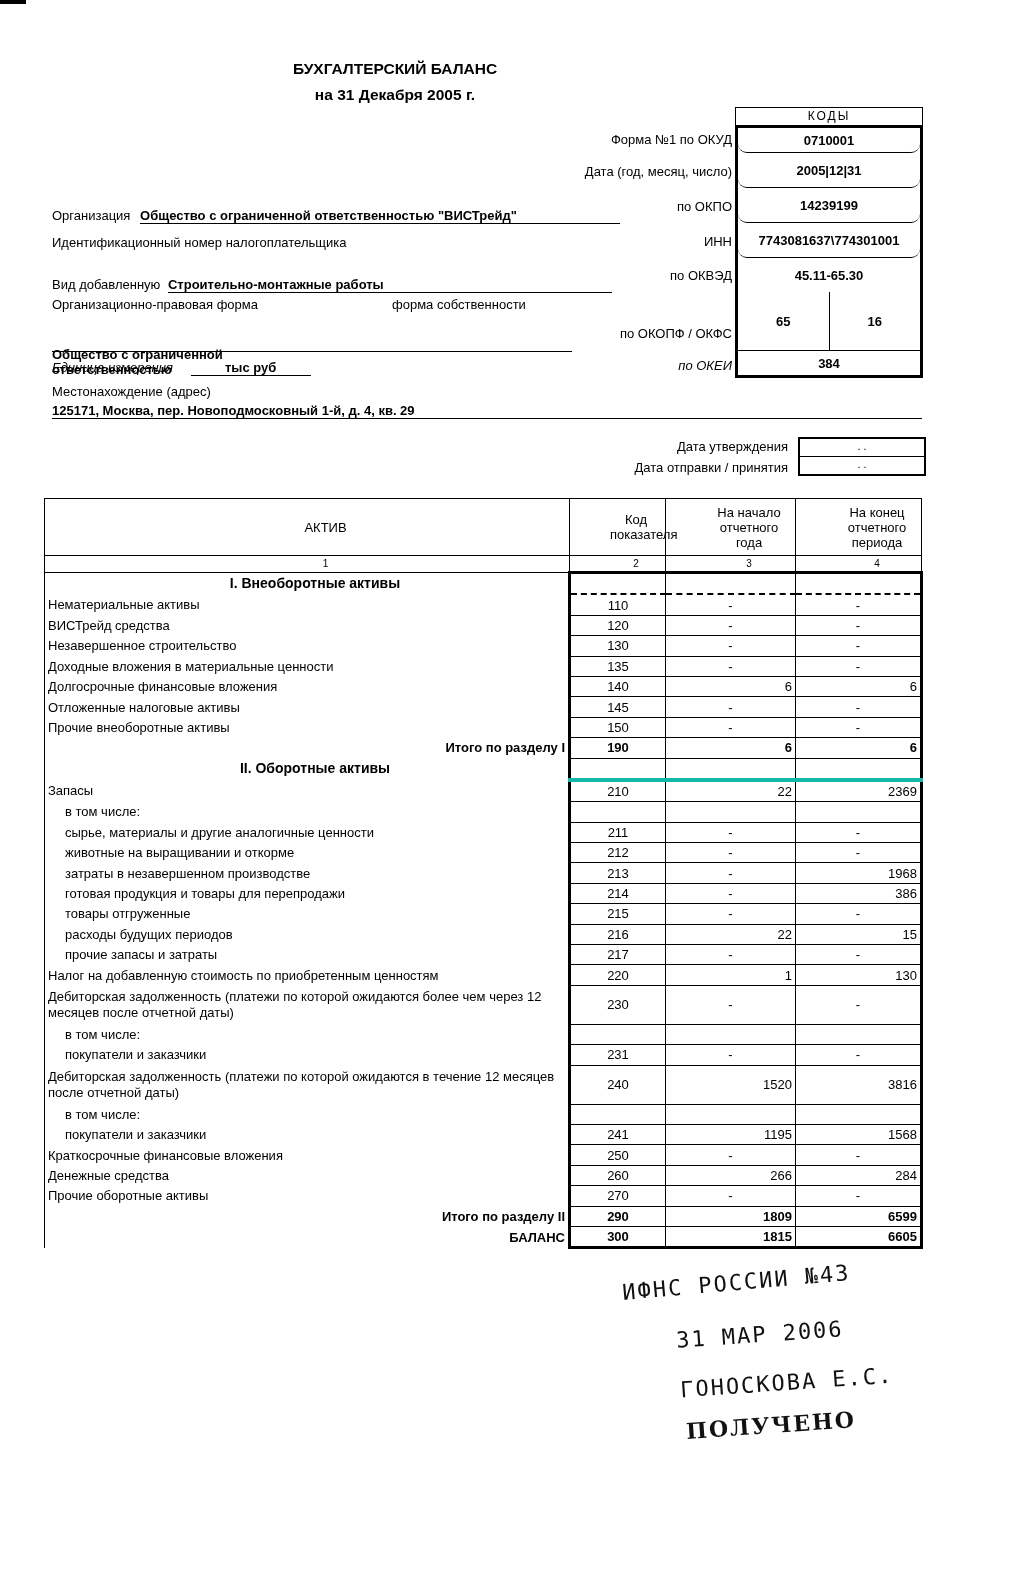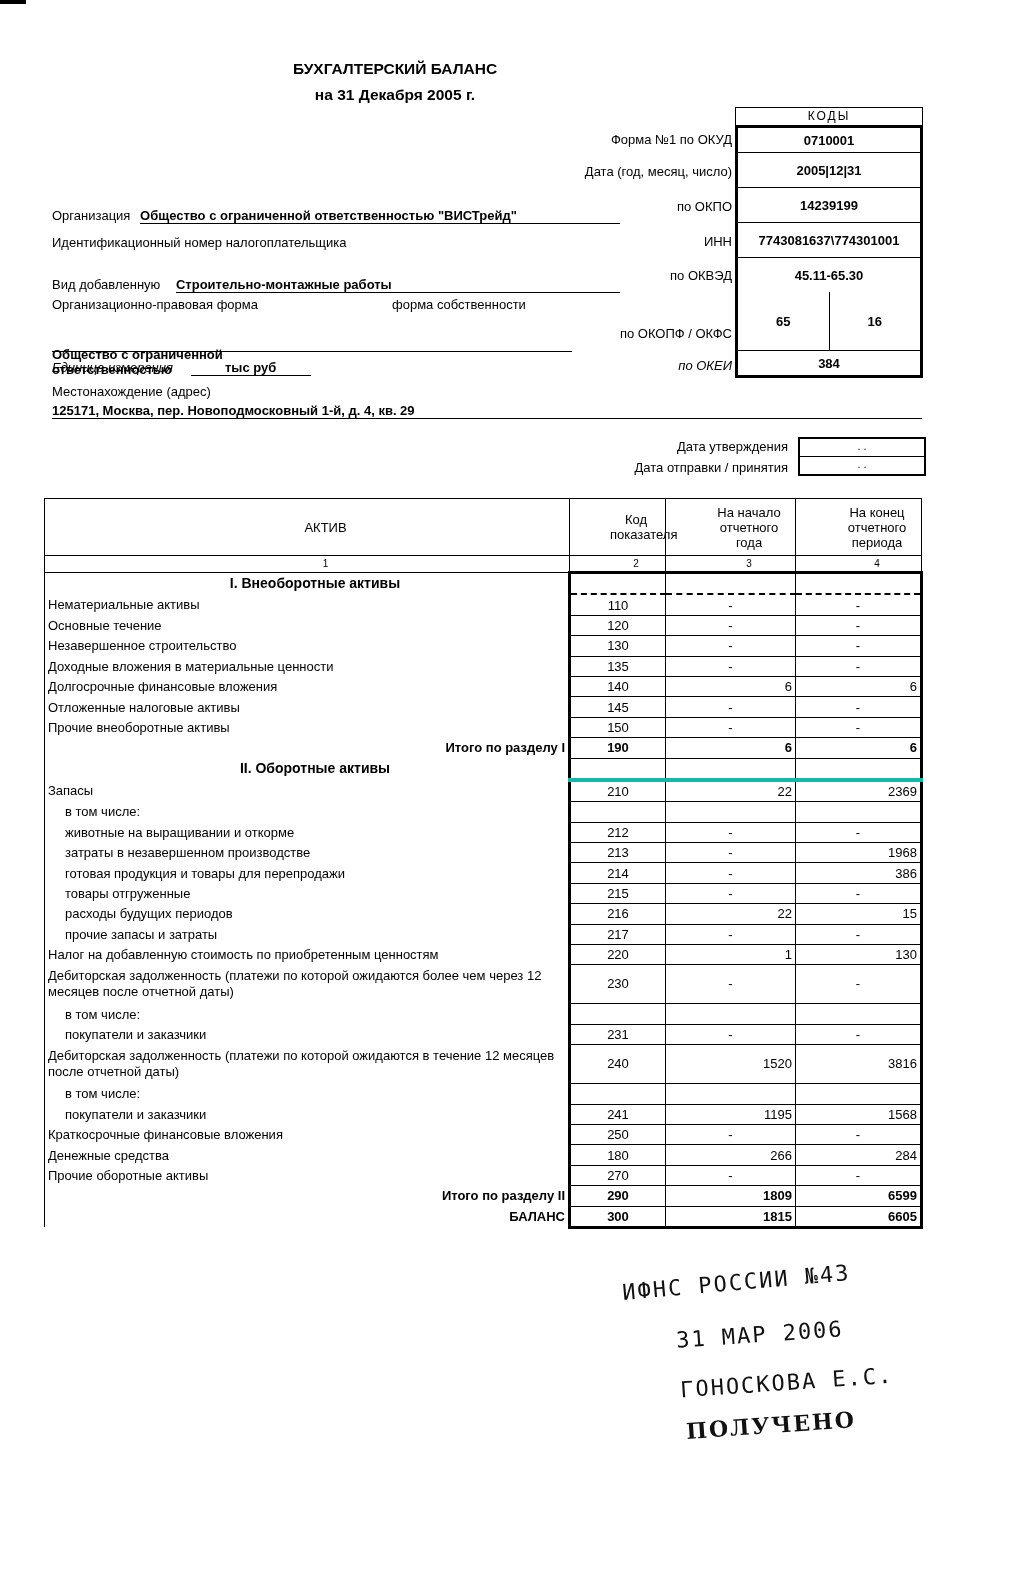--- a/index.html
+++ b/index.html
@@ -10,21 +10,21 @@
   .abs { position: absolute; }
   .corner-mark { left: 0; top: 0; width: 26px; height: 4px; background: #000; }
   .title { left: 0; width: 790px; text-align: center; font-weight: bold; font-size: 15.5px; }
   .t1 { top: 60px; }
   .t2 { top: 86px; }
 
   
   .codes { left: 735px; top: 107px; width: 188px; }
   .codes .head { height: 17px; border: 1px solid #000; border-bottom: none; text-align: center; font-size: 12px; letter-spacing: 2px; line-height: 17px; }
   .codes .box { border: 3px solid #000; }
-  .codes .cell { text-align: left; font-weight: bold; font-size: 13px; border-bottom: 1.5px solid #000; display: flex; align-items: center; justify-content: center; }
+  .codes .cell { text-align: left; font-weight: bold; font-size: 13px; border-bottom: 1.5px solid #000; display: flex; align-items: center; justify-content: center; border-radius: 9px; }
   .codes .cell:last-child { border-bottom: none; }
   .codes .split { display: flex; border-bottom: 1.5px solid #000; height: 58px; }
   .codes .split div { flex: 1; display: flex; align-items: center; justify-content: center; font-weight: bold; font-size: 13px; }
   .codes .split div:first-child { border-right: 1px solid #000; }
 
   .lbl { font-size: 13px; text-align: right; }
   .r-label { right: 278px; }
 
   .field { font-size: 13px; }
   .field b { font-weight: bold; }
@@ -97,21 +97,21 @@
 </div>
 
 <div class="abs field" style="left:52px; top:208px;">
   <span>Организация</span>
   <b class="uline" style="display:inline-block; width:480px; margin-left:6px;">Общество с ограниченной ответственностью "ВИСТрейд"</b>
 </div>
 <div class="abs field" style="left:52px; top:235px;">Идентификационный номер налогоплательщика</div>
 
 <div class="abs field" style="left:52px; top:277px;">
   <span>Вид добавленную</span>
-  <b class="uline" style="display:inline-block; width:444px; margin-left:12px;">Строительно-монтажные работы</b>
+  <b class="uline" style="display:inline-block; width:444px; margin-left:4px;">Строительно-монтажные работы</b>
 </div>
 <div class="abs field" style="left:52px; top:297px;">Организационно-правовая форма</div>
 <div class="abs field" style="left:392px; top:297px;">форма собственности</div>
 <div class="abs field uline" style="left:52px; top:317px; width:520px; height:34px;">
   <b style="display:block;margin-top:30px;">Общество с ограниченной</b>
   <b style="display:block;">ответственностью</b>
 </div>
 <div class="abs field" style="left:52px; top:360px; font-style:italic;">
   <span>Единица измерения</span>
   <b class="uline" style="display:inline-block; width:120px; margin-left:14px; text-align:center; font-style:normal;">тыс руб</b>
@@ -156,21 +156,21 @@
         <td class="v3"></td>
         <td class="v4"></td>
       </tr>
       <tr class="dashed">
         <td class="name">Нематериальные активы</td>
         <td class="code">110</td>
         <td class="v3 dash">-</td>
         <td class="v4 dash">-</td>
       </tr>
       <tr class="">
-        <td class="name">Основные течение</td>
+        <td class="name">ВИСТрейд средства</td>
         <td class="code">120</td>
         <td class="v3 dash">-</td>
         <td class="v4 dash">-</td>
       </tr>
       <tr class="">
         <td class="name">Незавершенное строительство</td>
         <td class="code">130</td>
         <td class="v3 dash">-</td>
         <td class="v4 dash">-</td>
       </tr>
@@ -216,20 +216,26 @@
         <td class="v3">22</td>
         <td class="v4">2369</td>
       </tr>
       <tr class="item sub">
         <td class="name">в том числе:</td>
         <td class="code"></td>
         <td class="v3"></td>
         <td class="v4"></td>
       </tr>
       <tr class="item">
+        <td class="name">сырье, материалы и другие аналогичные ценности</td>
+        <td class="code">211</td>
+        <td class="v3 dash">-</td>
+        <td class="v4 dash">-</td>
+      </tr>
+      <tr class="item">
         <td class="name">животные на выращивании и откорме</td>
         <td class="code">212</td>
         <td class="v3 dash">-</td>
         <td class="v4 dash">-</td>
       </tr>
       <tr class="item">
         <td class="name">затраты в незавершенном производстве</td>
         <td class="code">213</td>
         <td class="v3 dash">-</td>
         <td class="v4">1968</td>
@@ -301,21 +307,21 @@
         <td class="v4">1568</td>
       </tr>
       <tr class="">
         <td class="name">Краткосрочные финансовые вложения</td>
         <td class="code">250</td>
         <td class="v3 dash">-</td>
         <td class="v4 dash">-</td>
       </tr>
       <tr class="">
         <td class="name">Денежные средства</td>
-        <td class="code">180</td>
+        <td class="code">260</td>
         <td class="v3">266</td>
         <td class="v4">284</td>
       </tr>
       <tr class="">
         <td class="name">Прочие оборотные активы</td>
         <td class="code">270</td>
         <td class="v3 dash">-</td>
         <td class="v4 dash">-</td>
       </tr>
       <tr class="item total">

